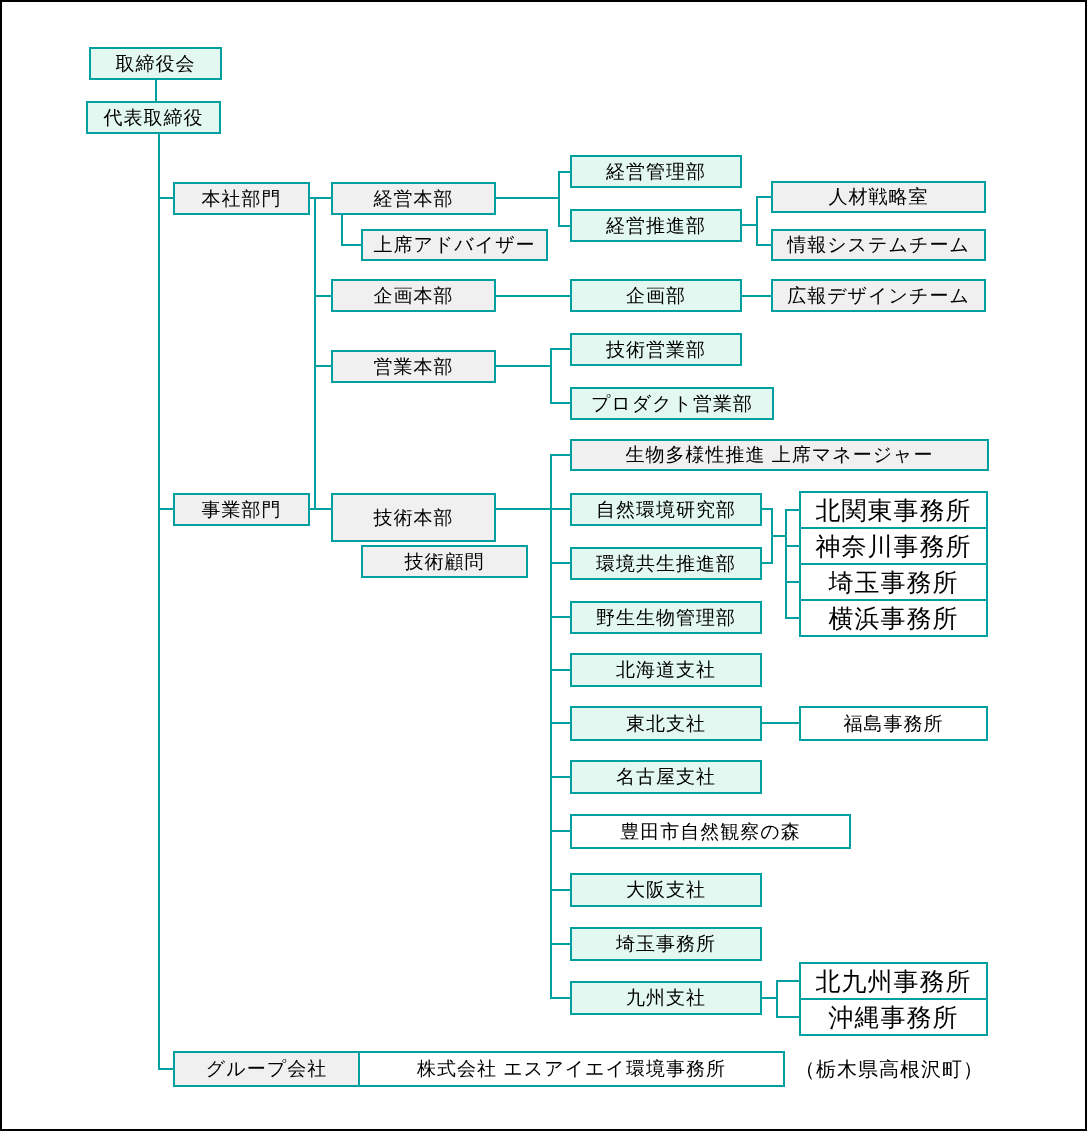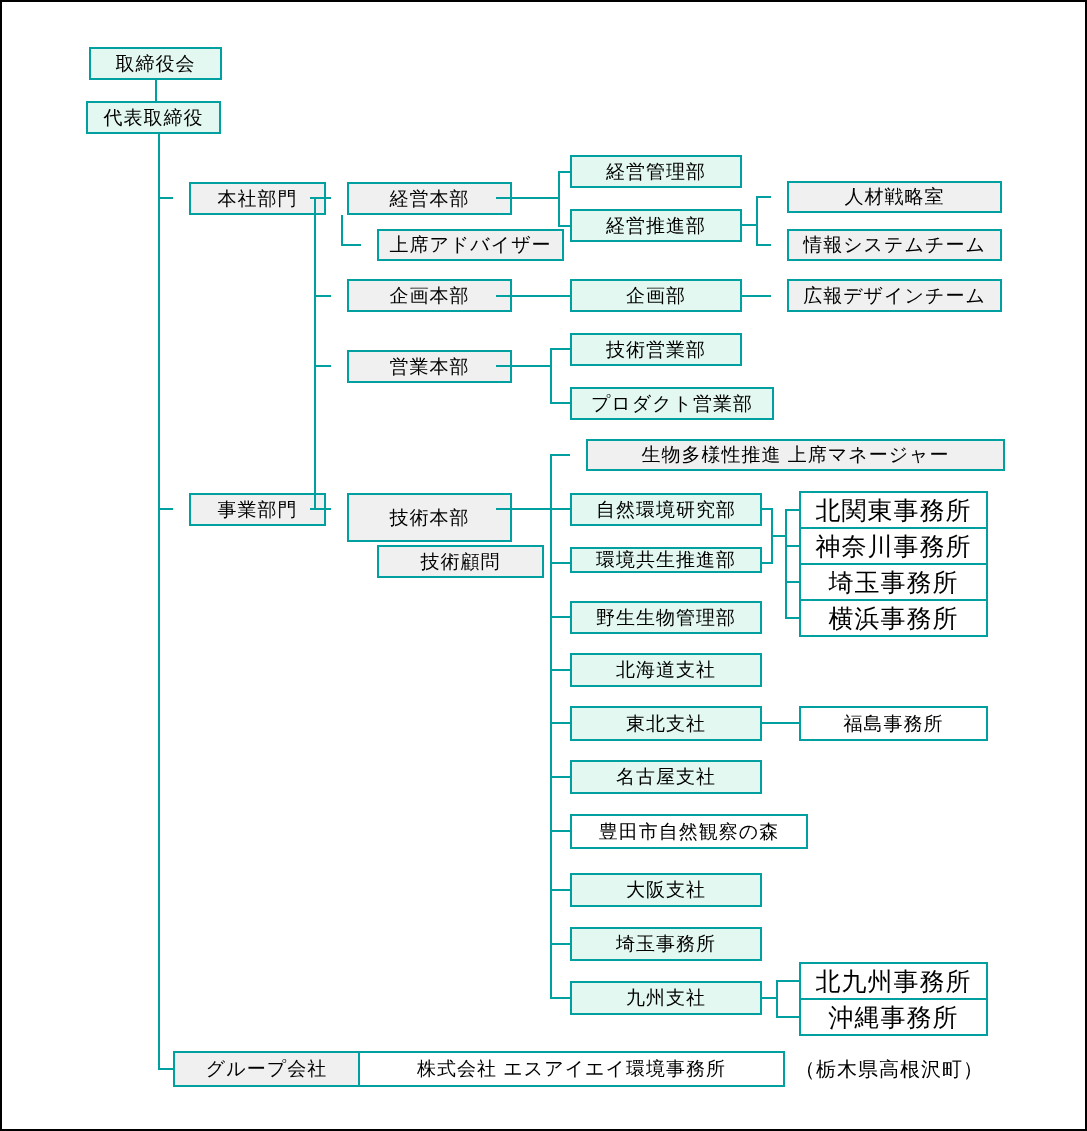--- a/index.html
+++ b/index.html
@@ -7,21 +7,21 @@
     position:relative;width:1087px;height:1131px;background:#ffffff;
     border:2px solid #000;box-sizing:border-box;overflow:hidden;
     font-family:"Liberation Sans","DejaVu Sans",sans-serif;color:#000;text-decoration:underline;
   }
   .box{
     position:absolute;box-sizing:border-box;border:2px solid #00A0A0;
     display:flex;align-items:center;justify-content:center;
     font-size:19px;letter-spacing:1px;white-space:nowrap;
   }
   .mint{background:#E2F8F0;}
-  .gray{background:#F0F0F0;margin-left:16px;}
+  .gray{background:#F0F0F0;}
   .white{background:#FFFFFF;}
   .hln,.vln{position:absolute;background:#00A0A0;}
   .hln{height:2px;}
   .vln{width:2px;}
   .stack{
     position:absolute;box-sizing:border-box;border:2px solid #00A0A0;
     display:flex;flex-direction:column;background:#fff;
   }
   .stack .row{
     height:34px;border-top:2px solid #00A0A0;display:flex;align-items:center;
@@ -63,35 +63,35 @@
   <div class="box gray" style="left:769px;top:277px;width:215px;height:33px">広報デザインチーム</div>
   <div class="box gray" style="left:329px;top:348px;width:165px;height:33px">営業本部</div>
   <div class="box mint" style="left:568px;top:331px;width:172px;height:33px">技術営業部</div>
   <div class="box mint" style="left:568px;top:385px;width:204px;height:33px">プロダクト営業部</div>
 
   <div class="box gray" style="left:568px;top:437px;width:419px;height:32px">生物多様性推進 上席マネージャー</div>
   <div class="box gray" style="left:171px;top:491px;width:137px;height:33px">事業部門</div>
   <div class="box gray" style="left:329px;top:491px;width:165px;height:49px">技術本部</div>
   <div class="box gray" style="left:359px;top:543px;width:167px;height:33px">技術顧問</div>
   <div class="box mint" style="left:568px;top:491px;width:192px;height:33px">自然環境研究部</div>
-  <div class="box mint" style="left:568px;top:545px;width:192px;height:26px">環境共生推進部</div>
+  <div class="box mint" style="left:568px;top:545px;width:192px;height:33px">環境共生推進部</div>
   <div class="box mint" style="left:568px;top:599px;width:192px;height:33px">野生生物管理部</div>
 
   <div class="stack" style="left:797px;top:489px;width:189px">
     <div class="row">北関東事務所</div>
     <div class="row">神奈川事務所</div>
     <div class="row">埼玉事務所</div>
     <div class="row">横浜事務所</div>
   </div>
 
   <div class="box mint" style="left:568px;top:651px;width:192px;height:34px">北海道支社</div>
   <div class="box mint" style="left:568px;top:704px;width:192px;height:35px">東北支社</div>
   <div class="box mint" style="left:568px;top:758px;width:192px;height:34px">名古屋支社</div>
   <div class="box white" style="left:797px;top:704px;width:189px;height:35px">福島事務所</div>
-  <div class="box white" style="left:568px;top:812px;width:238px;height:35px">豊田市自然観察の森</div>
+  <div class="box white" style="left:568px;top:812px;width:281px;height:35px">豊田市自然観察の森</div>
   <div class="box mint" style="left:568px;top:871px;width:192px;height:34px">大阪支社</div>
   <div class="box mint" style="left:568px;top:925px;width:192px;height:34px">埼玉事務所</div>
   <div class="box mint" style="left:568px;top:979px;width:192px;height:34px">九州支社</div>
 
   <div class="stack" style="left:797px;top:960px;width:189px">
     <div class="row">北九州事務所</div>
     <div class="row">沖縄事務所</div>
   </div>
 
   <div class="combined" style="left:171px;top:1049px;width:612px;height:36px">

